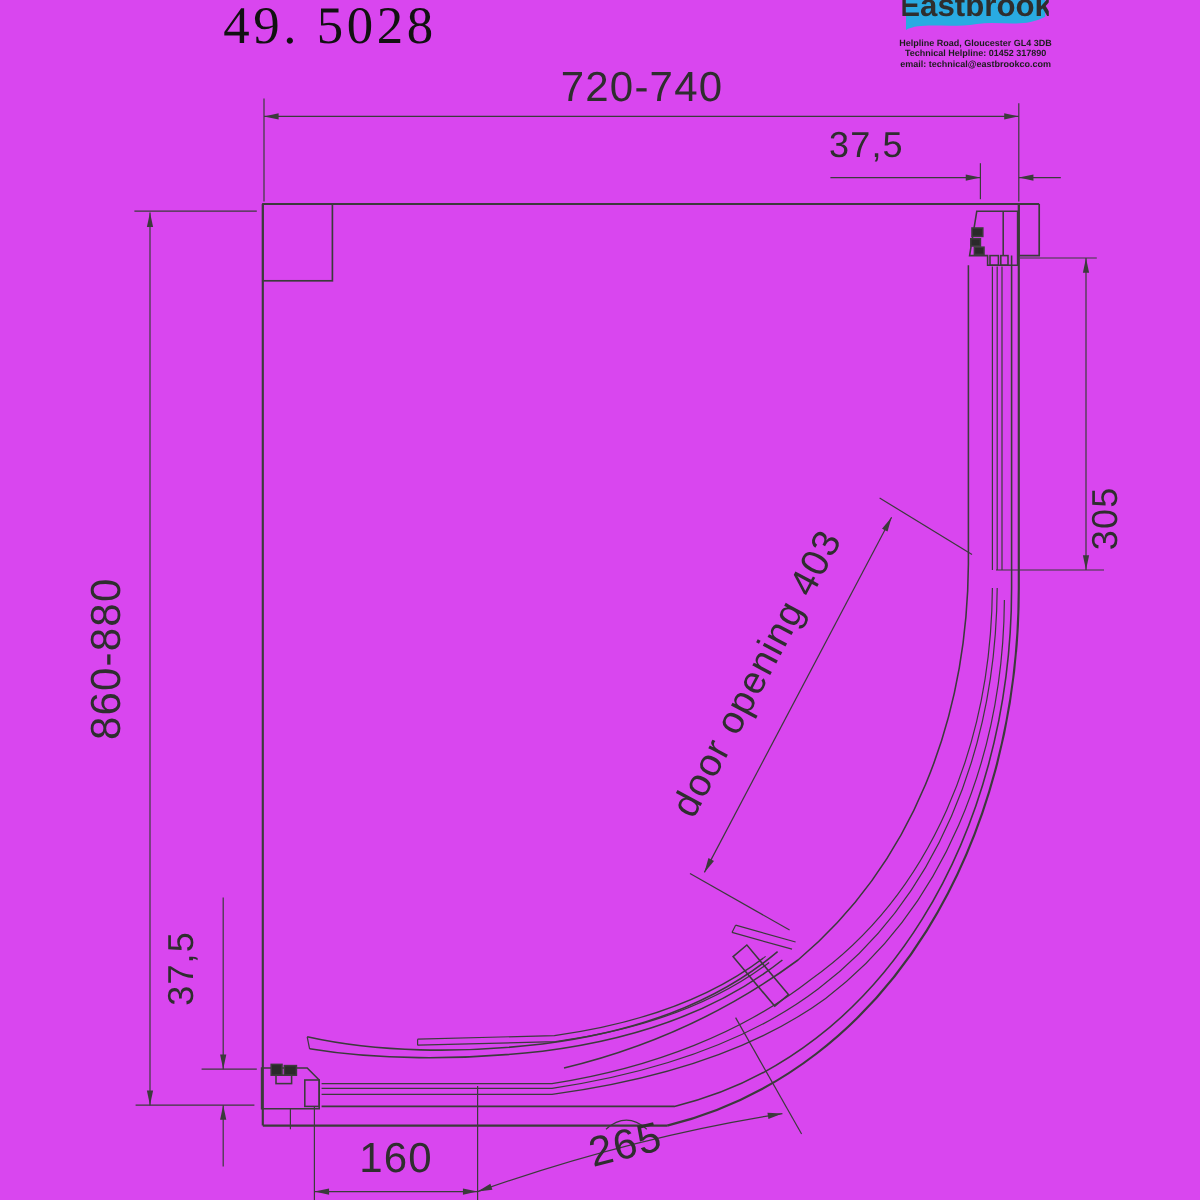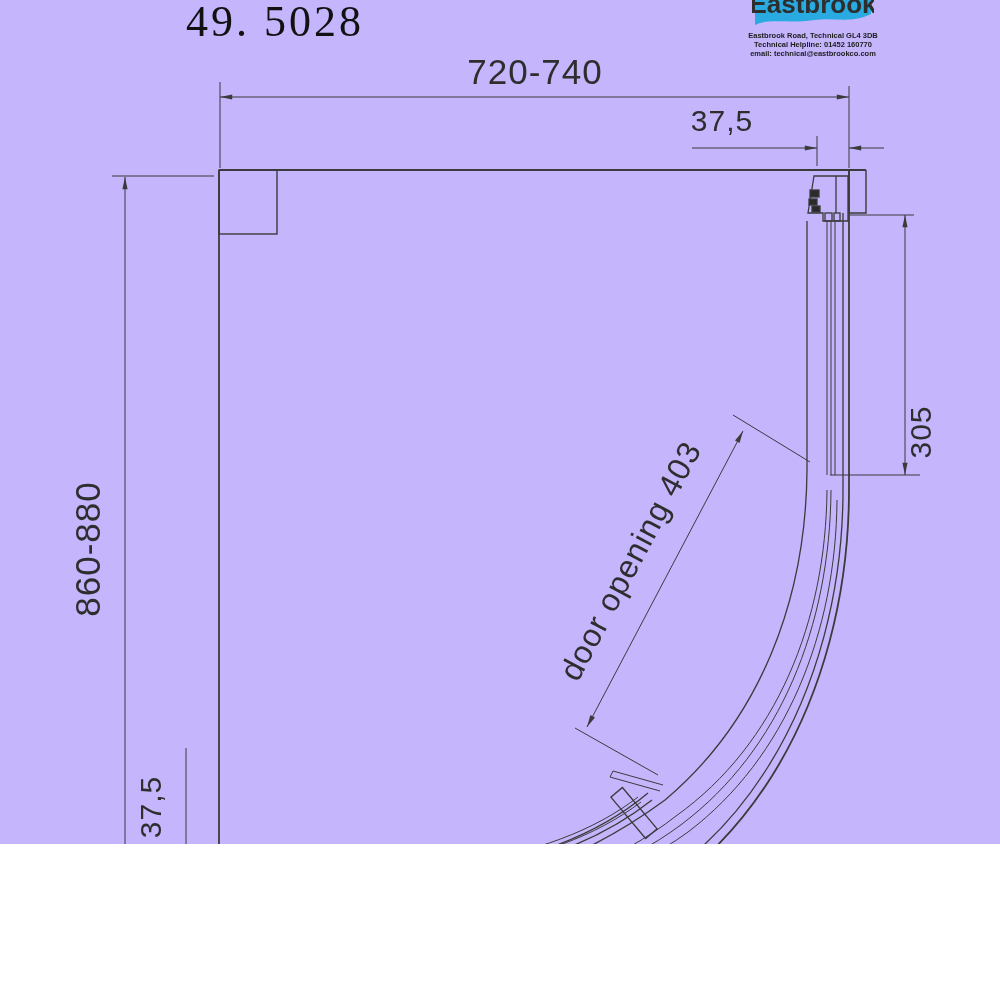--- a/index.html
+++ b/index.html
@@ -1,16 +1,16 @@
 <!DOCTYPE html>
 <html><head>
 <meta charset="utf-8">
 <style>
   html,body{margin:0;padding:0;background:#ffffff;}
-  .sheet{position:relative;width:1000px;height:844px;background:#c4b5fd;overflow:hidden;
+  .sheet{position:relative;width:1000px;height:1000px;background:#d946ef;overflow:hidden;
          font-family:"Liberation Sans",sans-serif;}
   .title{position:absolute;left:186px;top:-4px;font-family:"Liberation Serif",serif;
          font-size:44px;letter-spacing:3px;color:#111;white-space:nowrap;}
   .logo{position:absolute;left:752px;top:0;width:122px;height:60px;}
   .logo svg{display:block;}
   .logo-lines{position:absolute;left:-8px;top:31px;width:138px;text-align:center;
               font-size:7.5px;font-weight:bold;color:#1c1c1c;line-height:9px;}
   svg text{font-family:"Liberation Sans",sans-serif;fill:#2e2e2e;}
 </style>
 </head>
@@ -19,22 +19,22 @@
 <div class="sheet">
 
   <div class="title">49. 5028</div>
 
   <div class="logo">
     <svg width="122" height="60" viewBox="0 0 122 60">
       <path d="M3,0 H119 V14 C100,24 82,17 62,20 C38,24 16,18 3,25 Z" fill="#29abe2"></path>
       <text x="61" y="13" text-anchor="middle" font-size="26" font-weight="bold" fill="#ffffff">Eastbrook</text>
     </svg>
     <div class="logo-lines">
-      <div>Eastbrook Road, Technical GL4 3DB</div>
-      <div>Technical Helpline: 01452 160770</div>
+      <div>Helpline Road, Gloucester GL4 3DB</div>
+      <div>Technical Helpline: 01452 317890</div>
       <div>email: technical@eastbrookco.com</div>
     </div>
   </div>
 
   <svg width="1000" height="1000" viewBox="0 0 1000 1000" style="position:absolute;left:0;top:0;">
     <defs>
       <marker id="mE" markerWidth="14" markerHeight="7" refX="12.6" refY="3" orient="auto" markerUnits="userSpaceOnUse">
         <path d="M0.4,0.4 L12.6,3 L0.4,5.6 Z" fill="#3b3b3b"></path>
       </marker>
       <marker id="mS" markerWidth="14" markerHeight="7" refX="12.6" refY="3" orient="auto-start-reverse" markerUnits="userSpaceOnUse">

